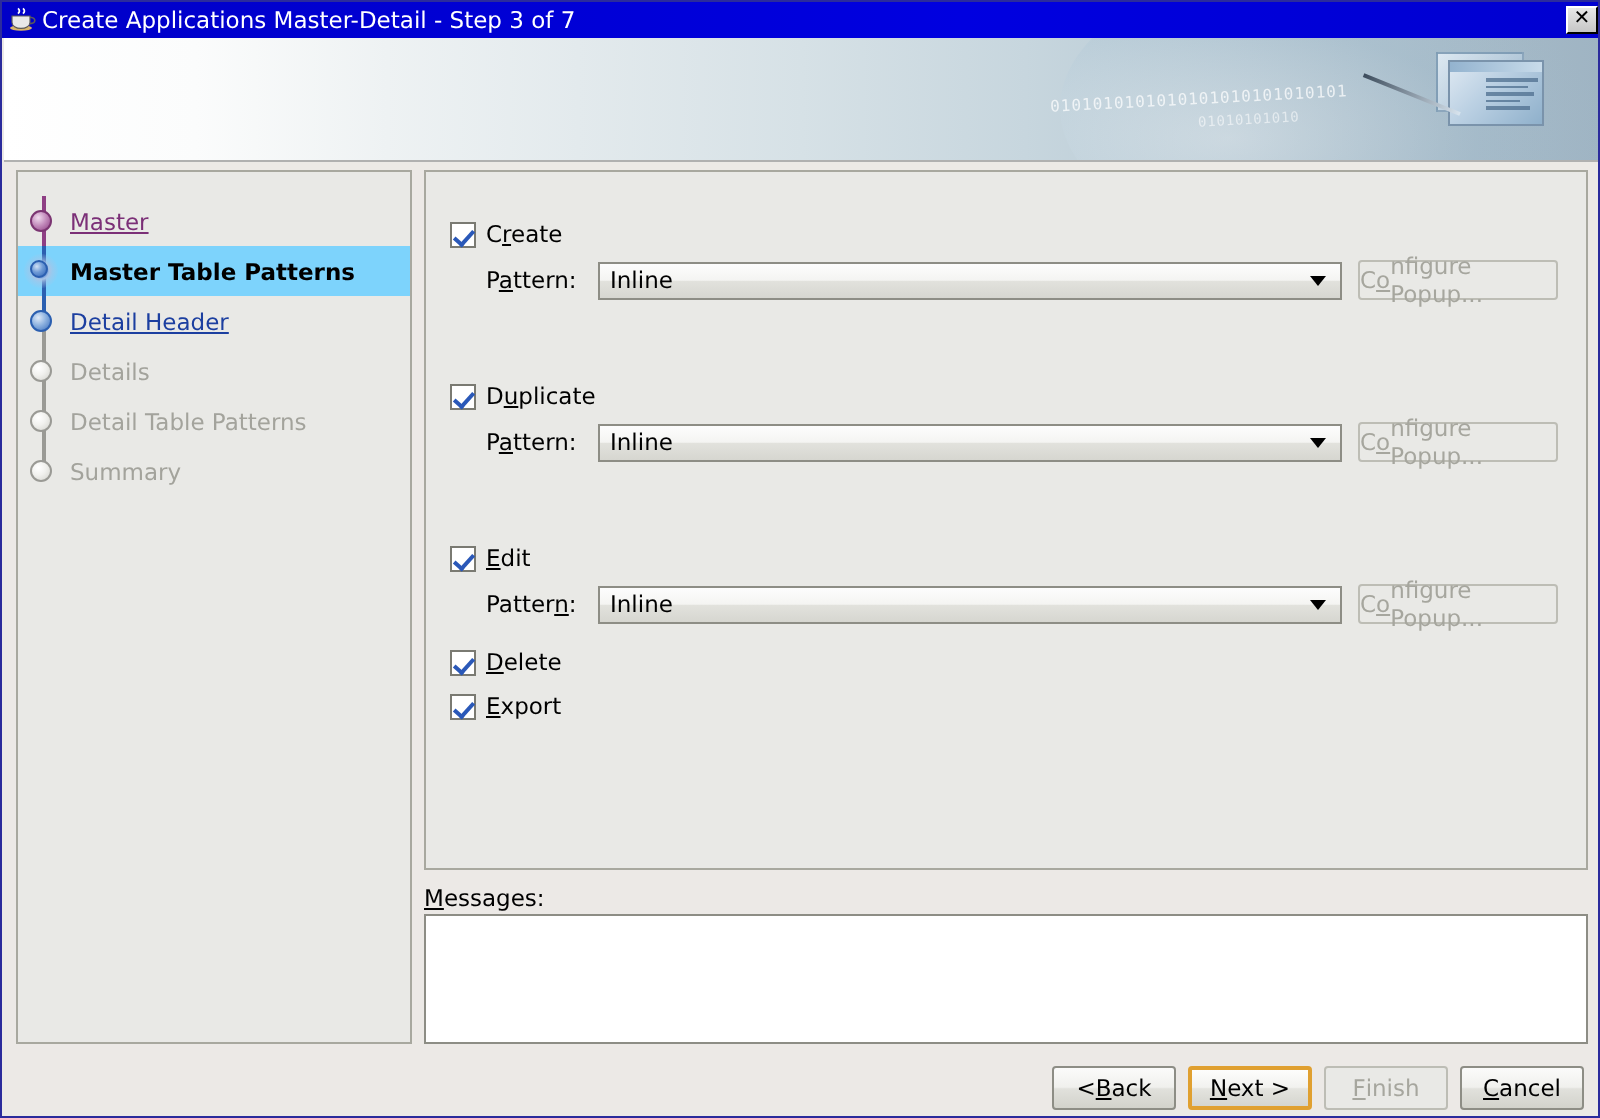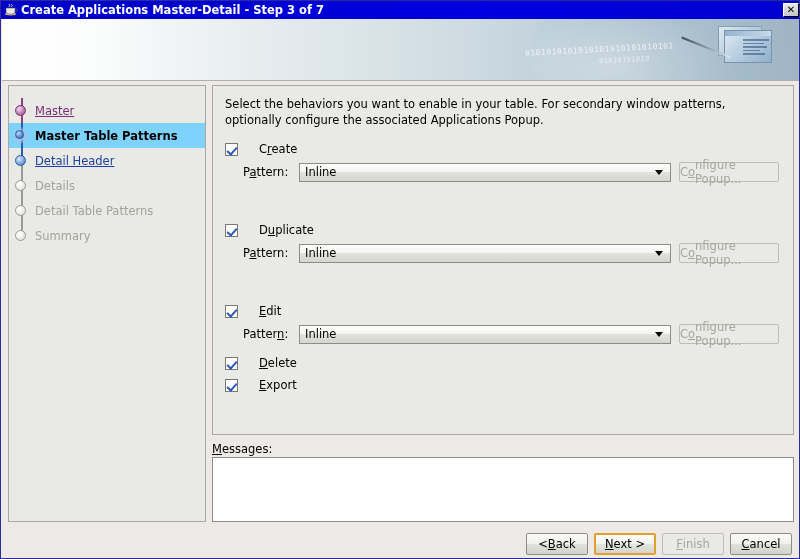--- a/index.html
+++ b/index.html
@@ -35,21 +35,21 @@
     padding: 0 2px 0 3px;
   }
   .tb-icon {
     width: 14px; height: 14px;
     position: relative;
     flex: 0 0 auto;
     margin-right: 3px;
   }
   .tb-title {
     color: #ffffff;
-    font-weight: bold;
+    font-weight: normal;
     font-size: 11.5px;
     white-space: nowrap;
     letter-spacing: 0px;
     flex: 1 1 auto;
   }
   .tb-close {
     width: 16px; height: 14px;
     background: linear-gradient(to bottom,#e8e8e8,#c6c6c6);
     border: 1px solid #000;
     border-top-color:#fff; border-left-color:#fff;
@@ -273,21 +273,21 @@
   }
   .checkbox.checked::after {
     content: "";
     position: absolute;
     left: 3px; top: 1px;
     width: 4px; height: 8px;
     border: solid #2a58b8;
     border-width: 0 2px 2px 0;
     transform: rotate(42deg);
   }
-  .cb-label { font-size: 11.5px; color: #000; margin-left: 16px; }
+  .cb-label { font-size: 11.5px; color: #000; }
   .u { text-decoration: underline; }
 
   .pattern-row {
     display: flex;
     align-items: center;
     margin-top: 5px;
     padding-left: 18px;
   }
   .pattern-label {
     font-size: 11.5px;
@@ -477,21 +477,20 @@
           <div class="step-node">
             <div class="connector conn-gray" style="top: 0px; height: 13px;"></div>
             <div class="dot dot-gray"></div>
           </div>
           <div class="step-label lbl-disabled">Summary</div>
         </div>
       </div>
   </div>
 
   <div class="content">
-    <div class="intro">Select the behaviors you want to enable in your table.  For secondary window patterns, optionally configure the associated Applications Popup.</div>
     <div style="height:13px"></div>
     <div id="groups-container">
         <div class="group">
           <div class="cb-row">
             <div class="checkbox checked"></div>
             <span class="cb-label"><span>C</span><span class="u">r</span><span>eate</span></span>
           </div>
           <div class="pattern-row">
             <div class="pattern-label"><span>P</span><span class="u">a</span><span>ttern:</span></div>
             <div class="combo">

